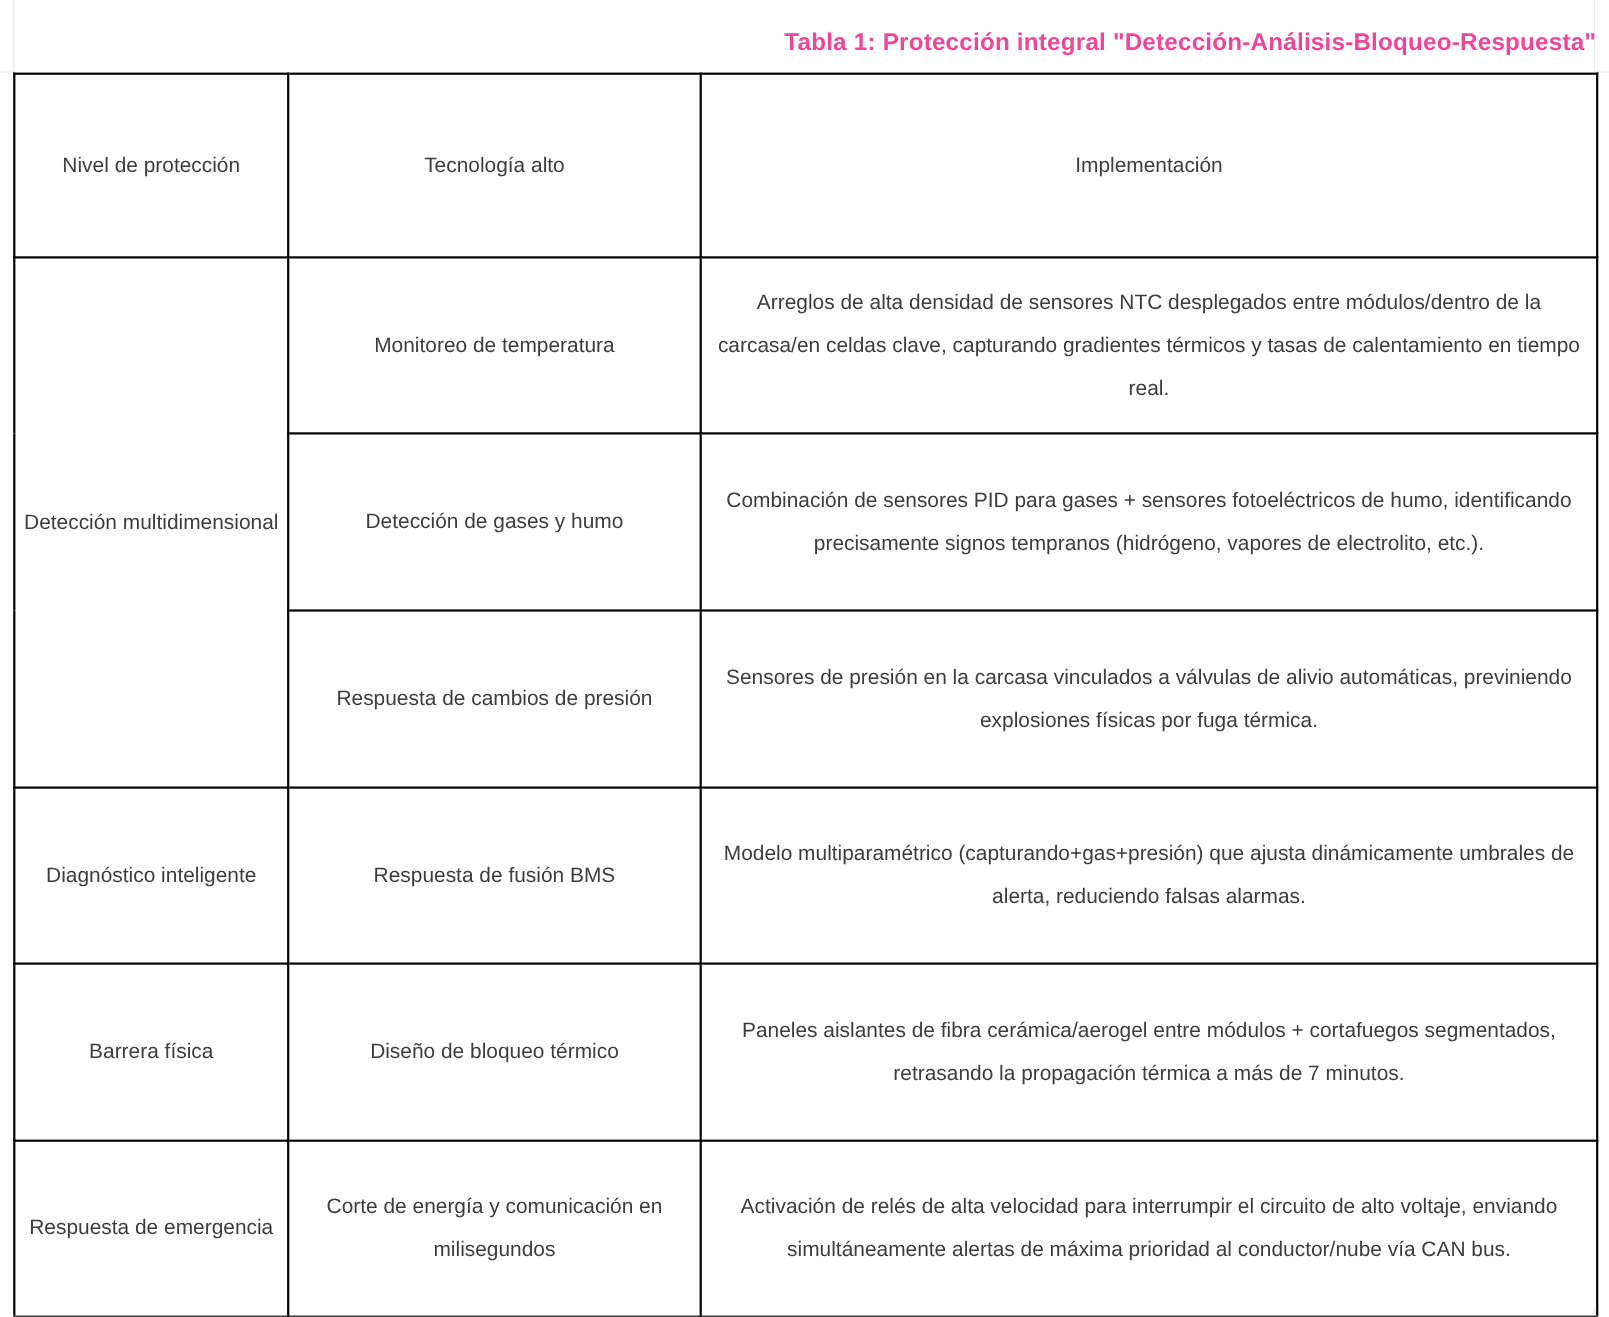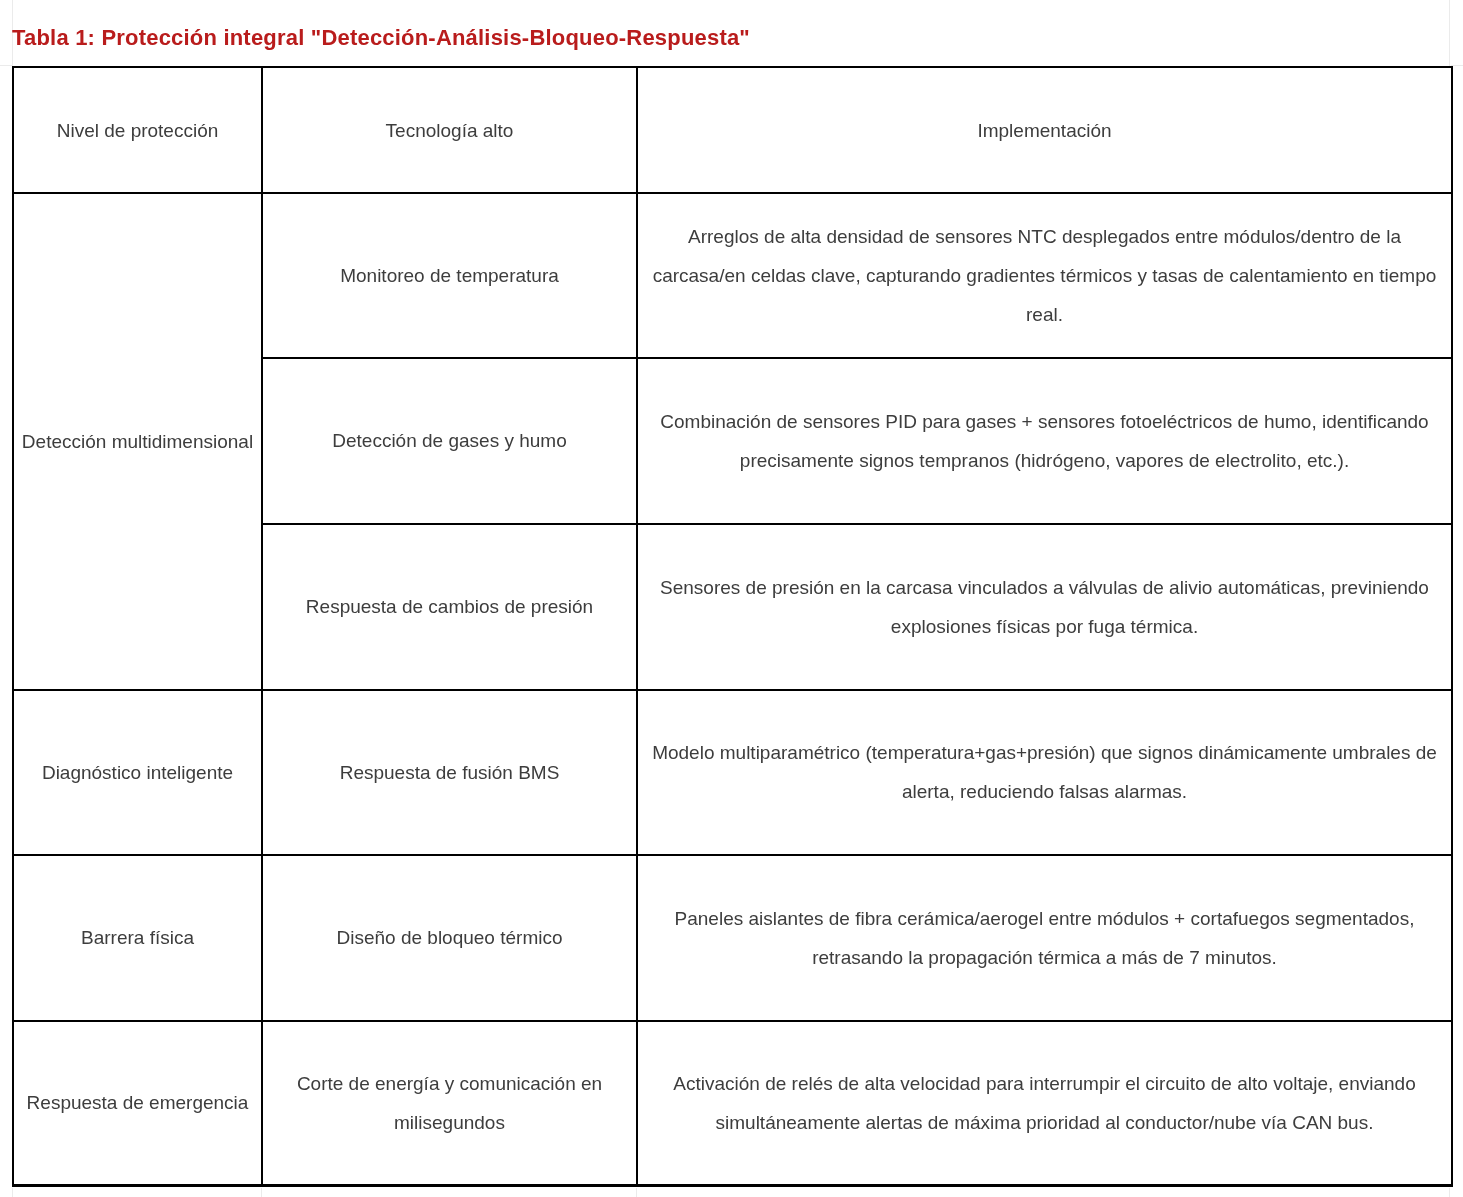--- a/index.html
+++ b/index.html
@@ -7,24 +7,24 @@
   body {
     width: 1463px; height: 1197px;
     position: relative;
     font-family: "Liberation Sans", "DejaVu Sans", sans-serif;
     color: #3d3d3d;
     overflow: hidden;
   }
   .title {
     position: absolute;
     left: 12px; top: 25px; width: 1439px;
-    text-align: left;
+    text-align: right;
     font-size: 22px;
     font-weight: 700;
-    color: #b91c1c;
+    color: #ec4899;
     letter-spacing: 0.2px;
   }
   table.main {
     position: absolute;
     left: 12px; top: 66px;
     width: 1439px; height: 1121px;
     border-collapse: collapse;
     table-layout: fixed;
   }
   table.main td, table.main th {
@@ -42,21 +42,21 @@
     font-weight: 600;
     color: #38383f;
   }
   td.level {
     font-weight: 600;
     color: #38383f;
     padding: 8px 6px;
   }
   td.tech { padding: 0 4px; margin-left: 41px; }
   td.impl { padding: 0 8px; border-radius: 21px; }
-  tr.hrow   { height: 126px; }
+  tr.hrow   { height: 167px; }
   tr.r160   { height: 160px; }
   tr.r161   { height: 161px; }
   
   .grid-line {
     position: absolute;
     background: #ebebeb;
   }
 </style>
 </head>
 <body>
@@ -95,21 +95,21 @@
       <td class="tech">Detección de gases y humo</td>
       <td class="impl">Combinación de sensores PID para gases + sensores fotoeléctricos de humo, identificando precisamente signos tempranos (hidrógeno, vapores de electrolito, etc.).</td>
     </tr>
     <tr class="r161">
       <td class="tech">Respuesta de cambios de presión</td>
       <td class="impl">Sensores de presión en la carcasa vinculados a válvulas de alivio automáticas, previniendo explosiones físicas por fuga térmica.</td>
     </tr>
     <tr class="r160">
       <td class="level">Diagnóstico inteligente</td>
       <td class="tech">Respuesta de fusión BMS</td>
-      <td class="impl">Modelo multiparamétrico (temperatura+gas+presión) que signos dinámicamente umbrales de alerta, reduciendo falsas alarmas.</td>
+      <td class="impl">Modelo multiparamétrico (capturando+gas+presión) que ajusta dinámicamente umbrales de alerta, reduciendo falsas alarmas.</td>
     </tr>
     <tr class="r161">
       <td class="level">Barrera física</td>
       <td class="tech">Diseño de bloqueo térmico</td>
       <td class="impl">Paneles aislantes de fibra cerámica/aerogel entre módulos + cortafuegos segmentados, retrasando la propagación térmica a más de 7 minutos.</td>
     </tr>
     <tr class="r160">
       <td class="level">Respuesta de emergencia</td>
       <td class="tech">Corte de energía y comunicación en milisegundos</td>
       <td class="impl">Activación de relés de alta velocidad para interrumpir el circuito de alto voltaje, enviando simultáneamente alertas de máxima prioridad al conductor/nube vía CAN bus.</td>

